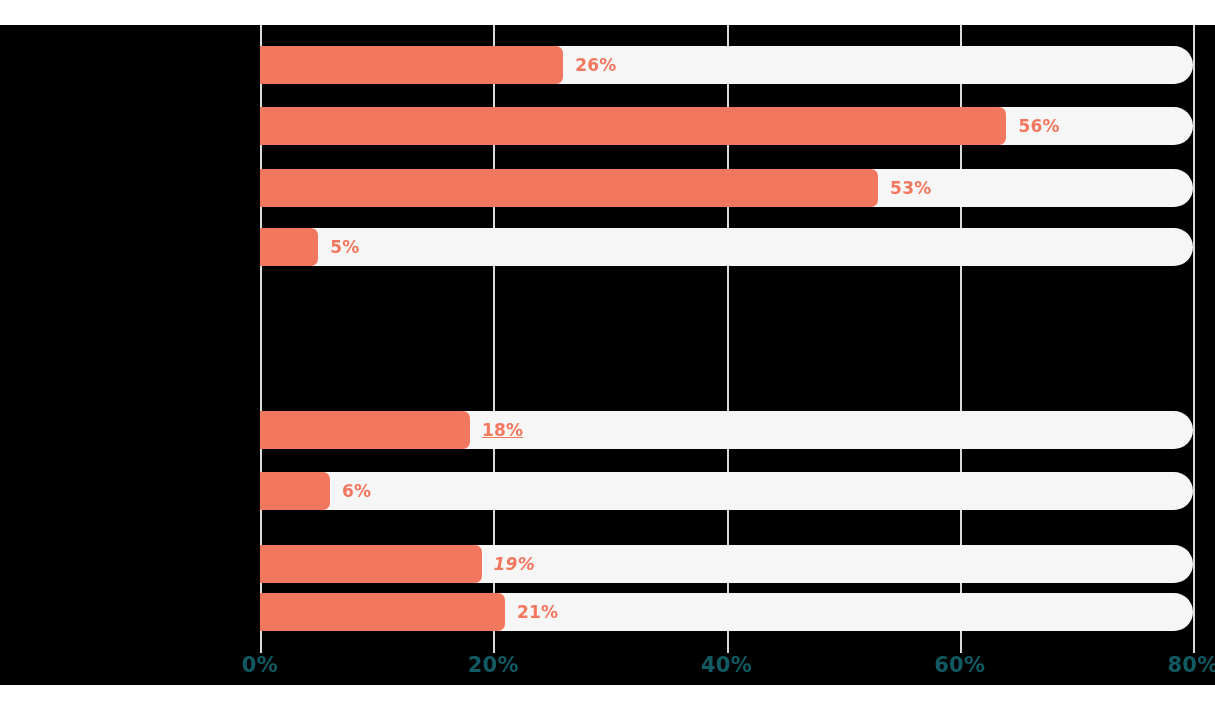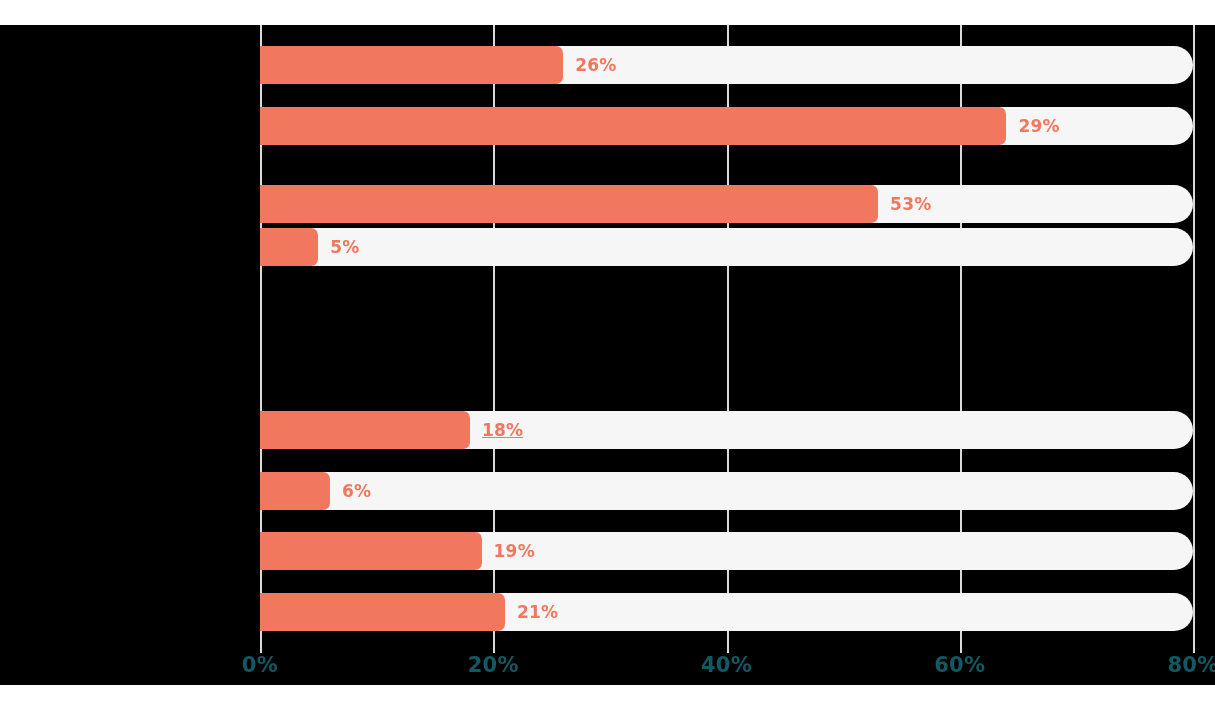--- a/index.html
+++ b/index.html
@@ -163,43 +163,43 @@
       </div>
     <div class="rows">
         <div class="bar-row" style="top: 21px;">
           <div class="bar-track" style="background: rgb(247, 246, 246);"></div>
           <div class="bar-fill" style="width: 303.225px; background: rgb(242, 119, 95);"></div>
           <div class="bar-value" style="left: 315.225px; color: rgb(242, 119, 95);">26%</div>
         </div>
         <div class="bar-row" style="top: 81.8px;">
           <div class="bar-track" style="background: rgb(247, 246, 246);"></div>
           <div class="bar-fill" style="width: 746.4px; background: rgb(242, 119, 95);"></div>
-          <div class="bar-value" style="left: 758.4px; color: rgb(242, 119, 95);">29%</div>
-        </div>
-        <div class="bar-row" style="top: 160px; border-radius: 7px;">
+          <div class="bar-value" style="left: 758.4px; color: rgb(242, 119, 95);">56%</div>
+        </div>
+        <div class="bar-row" style="top: 144px; border-radius: 7px;">
           <div class="bar-track" style="background: rgb(247, 246, 246);"></div>
           <div class="bar-fill" style="width: 618.112px; background: rgb(242, 119, 95);"></div>
           <div class="bar-value" style="left: 630.112px; color: rgb(242, 119, 95);">53%</div>
         </div>
         <div class="bar-row" style="top: 203.4px;">
           <div class="bar-track" style="background: rgb(247, 246, 246);"></div>
           <div class="bar-fill" style="width: 58.3125px; background: rgb(242, 119, 95);"></div>
           <div class="bar-value" style="left: 70.3125px; color: rgb(242, 119, 95);">5%</div>
         </div>
         <div class="bar-row" style="top: 385.8px;">
           <div class="bar-track" style="background: rgb(247, 246, 246);"></div>
           <div class="bar-fill" style="width: 209.925px; background: rgb(242, 119, 95);"></div>
           <div class="bar-value" style="left: 221.925px; color: rgb(242, 119, 95); text-decoration: underline;">18%</div>
         </div>
         <div class="bar-row" style="top: 446.6px;">
           <div class="bar-track" style="background: rgb(247, 246, 246);"></div>
           <div class="bar-fill" style="width: 69.975px; background: rgb(242, 119, 95);"></div>
           <div class="bar-value" style="left: 81.975px; color: rgb(242, 119, 95);">6%</div>
         </div>
-        <div class="bar-row" style="top: 507px;">
+        <div class="bar-row" style="top: 520px; font-style: italic;">
           <div class="bar-track" style="background: rgb(247, 246, 246);"></div>
           <div class="bar-fill" style="width: 221.587px; background: rgb(242, 119, 95);"></div>
           <div class="bar-value" style="left: 233.587px; color: rgb(242, 119, 95);">19%</div>
         </div>
         <div class="bar-row" style="top: 568.2px;">
           <div class="bar-track" style="background: rgb(247, 246, 246);"></div>
           <div class="bar-fill" style="width: 244.912px; background: rgb(242, 119, 95);"></div>
           <div class="bar-value" style="left: 256.913px; color: rgb(242, 119, 95);">21%</div>
         </div>
       </div>

